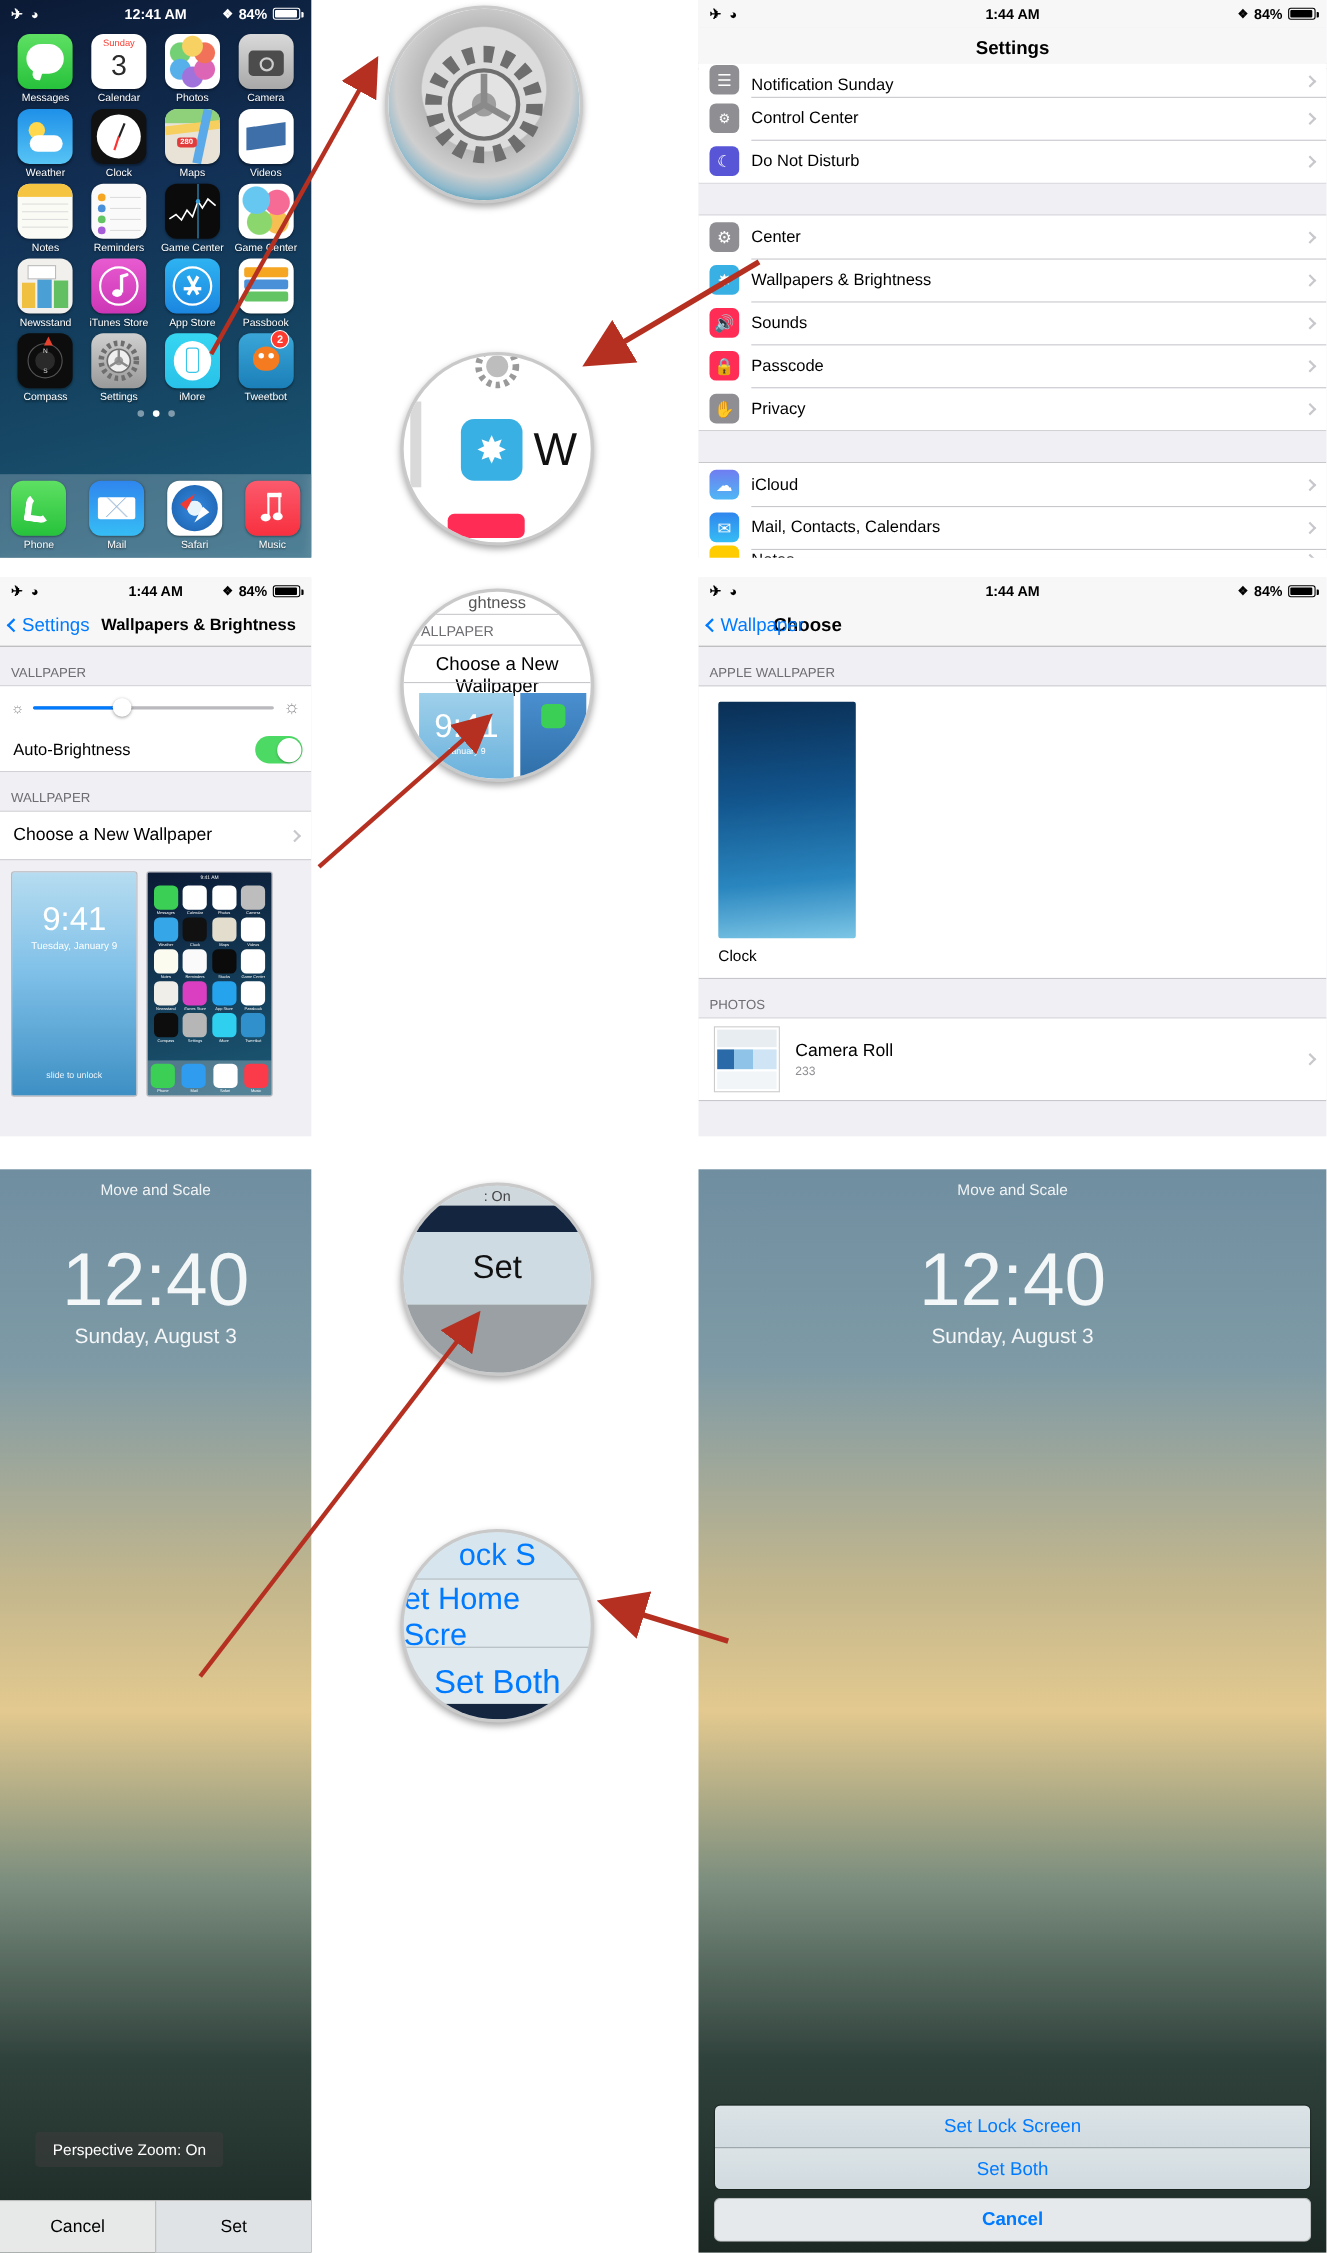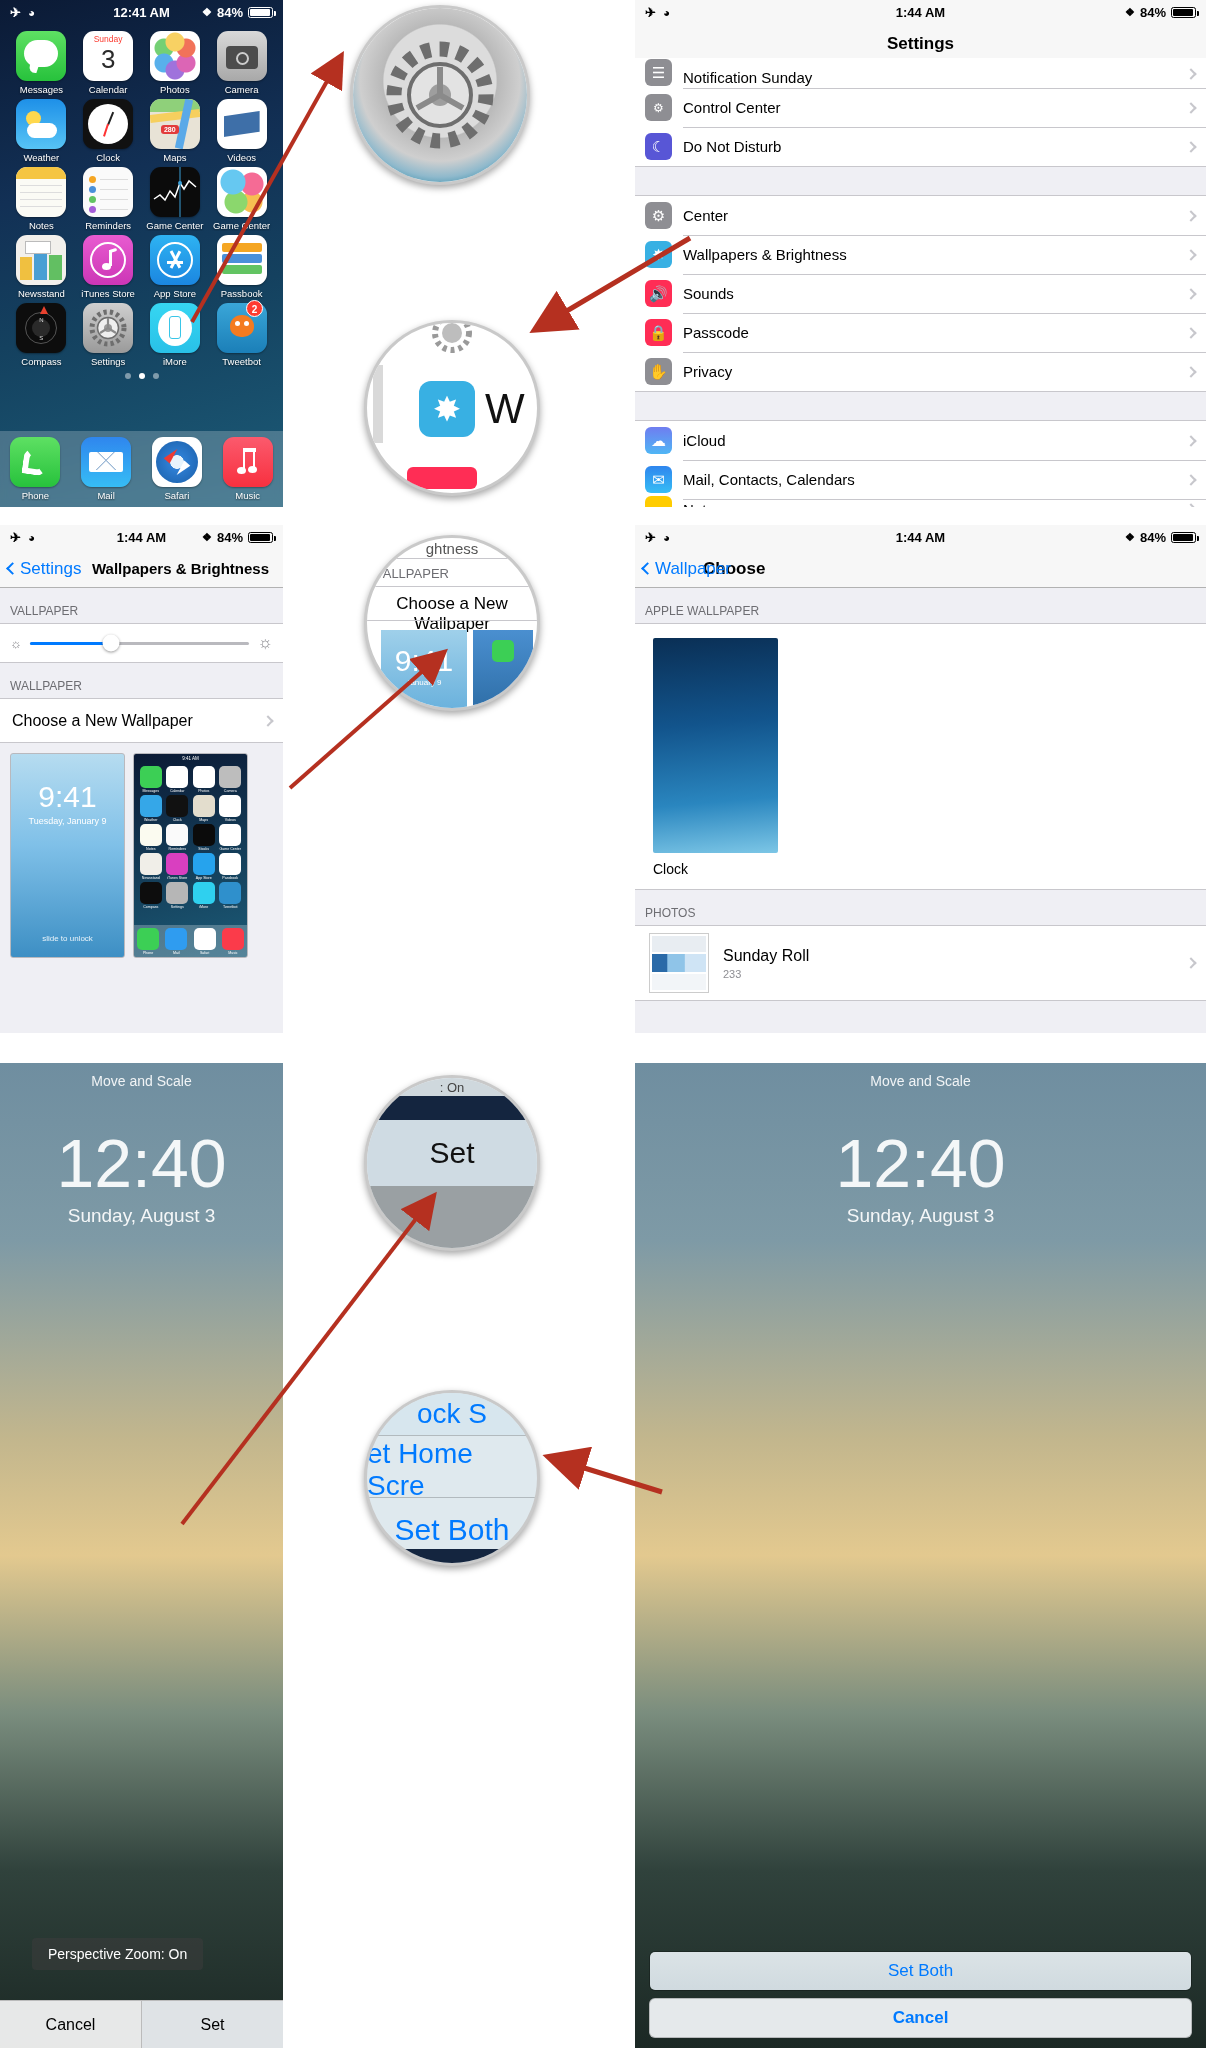--- a/index.html
+++ b/index.html
@@ -486,20 +486,24 @@
     <div class="grphdr">VALLPAPER</div>
     <div class="grp">
       <div class="slider-row">
         <span style="color:#8e8e93;font-size:13px">☼</span>
         <span class="track">
             <i></i>
             <span class="knob"></span>
           </span>
         <span style="color:#8e8e93;font-size:17px">☼</span>
       </div>
+      <div class="row">
+        <span class="rowlabel" style="margin-left:2px">Auto-Brightness</span>
+        <span class="sw"></span>
+      </div>
     </div>
 
     <div class="grphdr">WALLPAPER</div>
     <div class="grp">
       <div class="row" style="height:43px">
         <span class="rowlabel" style="margin-left:2px;font-size:16px">Choose a New Wallpaper</span>
         <span class="chev"></span>
       </div>
     </div>
 
@@ -650,21 +654,21 @@
 
     <div class="grphdr" style="background:#efeff4">PHOTOS</div>
     <div class="grp">
       <div class="row" style="height:74px;padding-left:14px">
         <div style="width:60px;height:60px;border:1px solid #ccc;margin-right:14px;background:#fff;position:relative;overflow:hidden">
           <div style="position:absolute;left:2px;top:2px;right:2px;height:16px;background:#e8edf2"></div>
           <div style="position:absolute;left:2px;top:20px;right:2px;height:18px;background:linear-gradient(90deg,#2a6aa8 0 28%,#8fc4e8 29% 60%,#cfe4f5 61% 100%)"></div>
           <div style="position:absolute;left:2px;top:40px;right:2px;bottom:2px;background:#f2f5f8"></div>
         </div>
         <div>
-          <div class="rowlabel" style="font-size:16px">Sunday Roll</div>
+          <div class="rowlabel" style="font-size:16px">Camera Roll</div>
           <div class="rowsub" style="margin-top:3px">233</div>
         </div>
         <span class="chev"></span>
       </div>
     </div>
   </div>
 
   <div class="panel" id="movescale">
     <div class="ms-title">Move and Scale</div>
     <div class="ms-time">12:40</div>
@@ -675,20 +679,21 @@
       <div>Set</div>
     </div>
   </div>
 
   <div class="panel" id="sheet">
     <div class="ms-title">Move and Scale</div>
     <div class="ms-time">12:40</div>
     <div class="ms-date">Sunday, August 3</div>
     <div class="as">
       <div class="as-grp">
+        <div class="as-btn">Set Lock Screen</div>
         <div class="as-btn">Set Both</div>
       </div>
       <div class="as-cancel">Cancel</div>
     </div>
   </div>
 
   <div class="mag" style="left:350px;top:5px;width:180px;height:180px;">
     <div class="gearcircle">
       <svg width="140" height="140" viewBox="0 0 140 140">
         <circle cx="70" cy="70" r="46" fill="none" stroke="#6e6e6e" stroke-width="15" stroke-dasharray="9 9"></circle>

